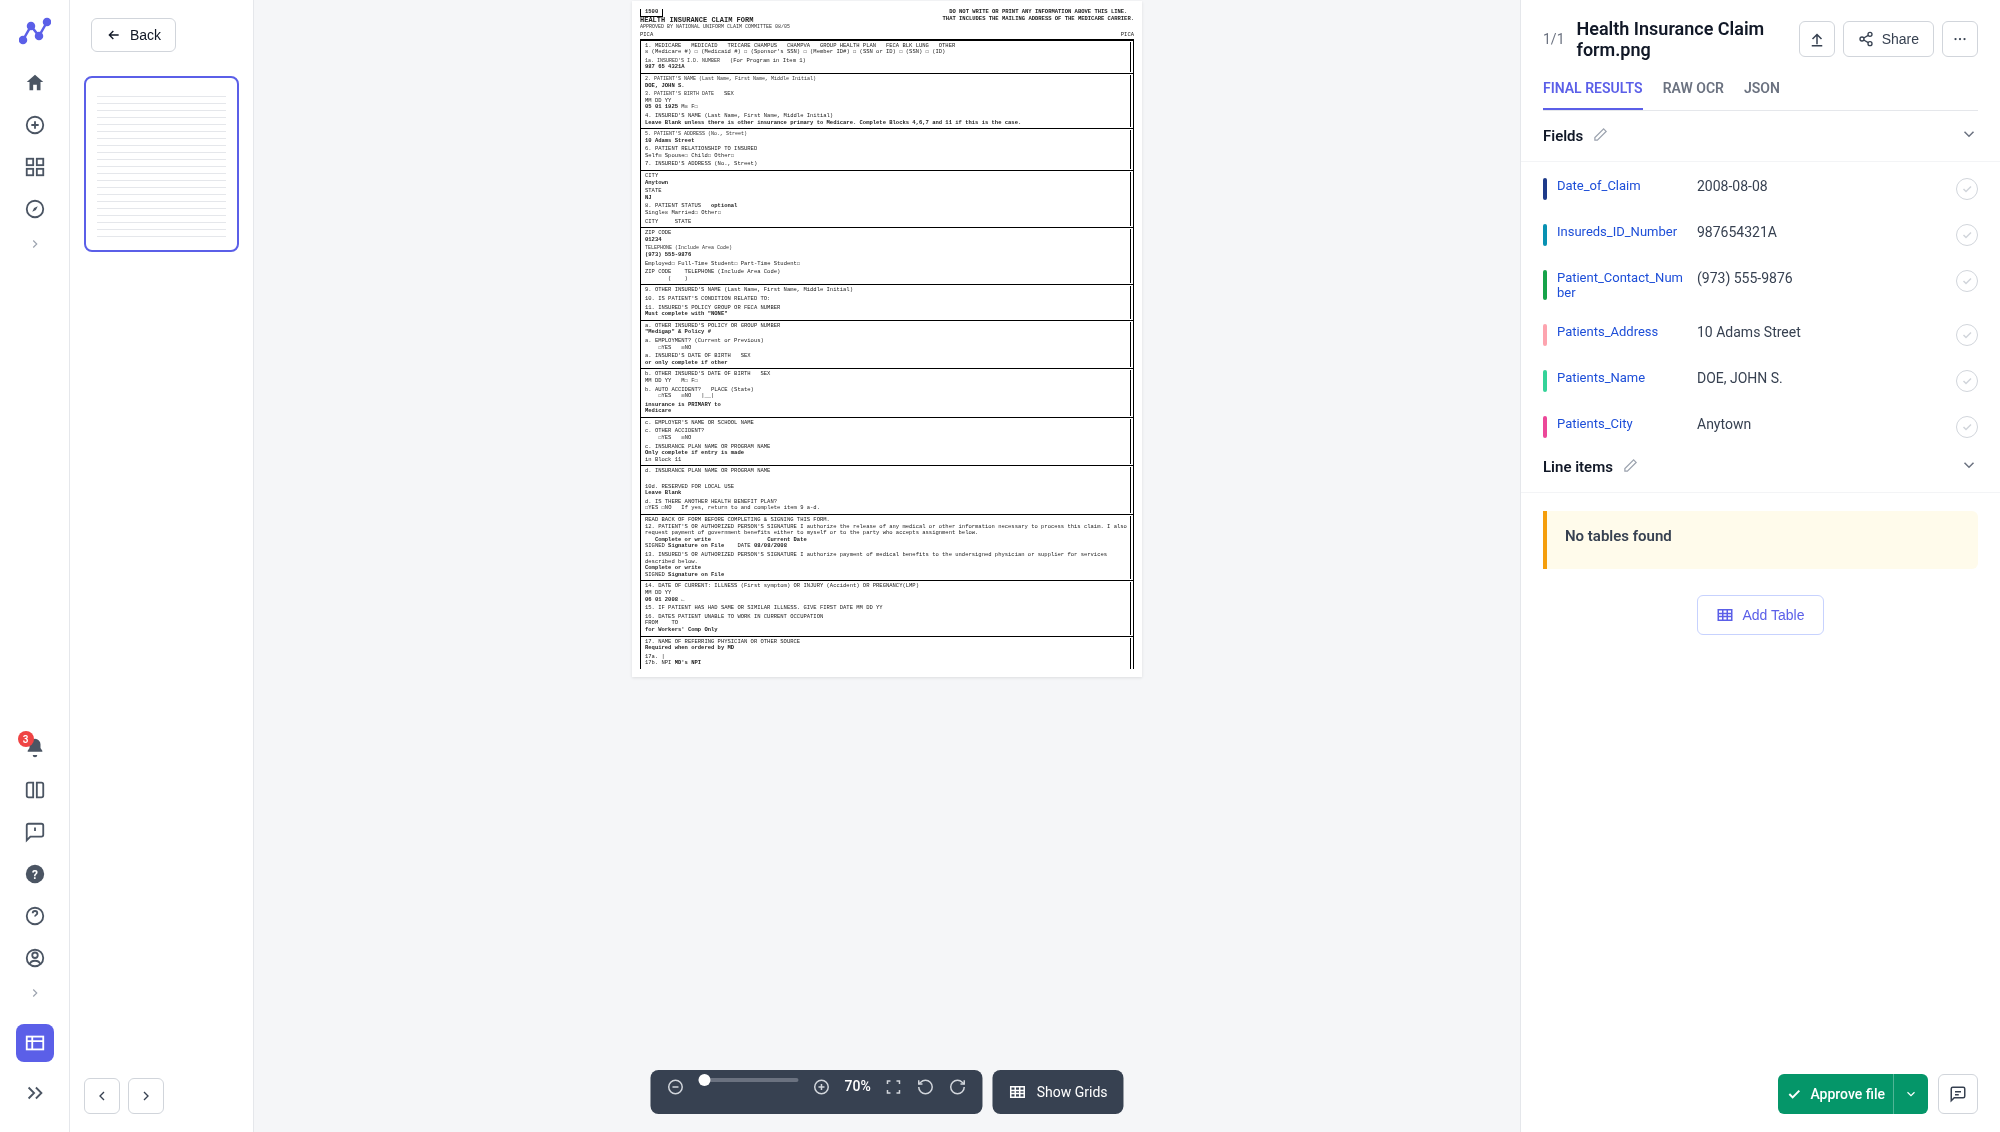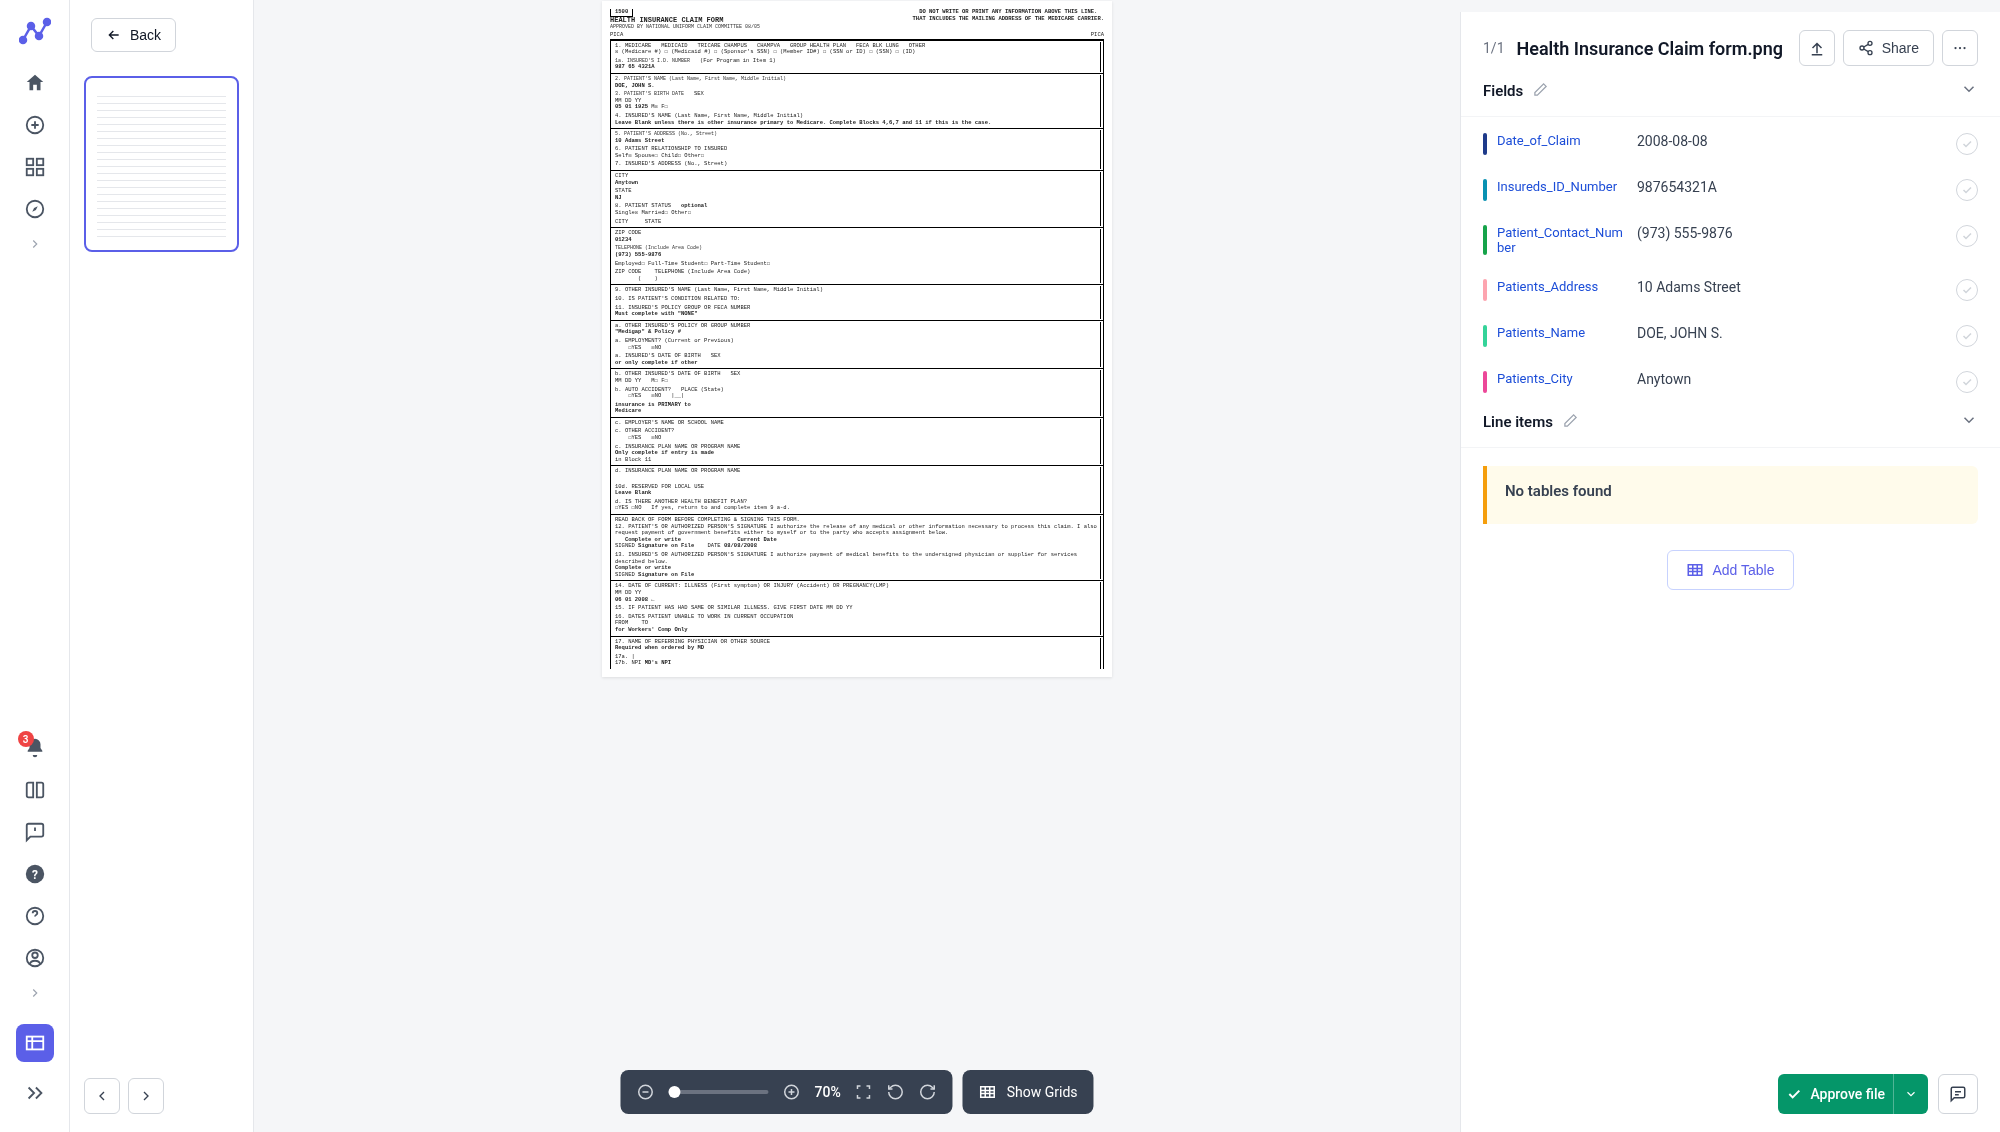--- a/index.html
+++ b/index.html
@@ -26,29 +26,29 @@
 .thumb-pager { position: absolute; bottom: 18px; left: 14px; right: 14px; display: flex; gap: 8px; }
 .pager-btn { border: 1px solid #d1d5db; border-radius: 6px; width: 36px; height: 36px; display: flex; align-items: center; justify-content: center; background: #fff; cursor: pointer; color: #374151; }
 
 
 .canvas { flex: 1; position: relative; display: flex; align-items: flex-start; justify-content: center; padding-top: 0; overflow: hidden; }
 .doc-page { width: 510px; margin-top: 1px; background: #fff; box-shadow: 0 1px 3px rgba(0,0,0,0.1); padding: 8px; font-size: 6px; color: #222; line-height: 1.2; font-family: Arial, sans-serif; }
 .doc-content { height: 660px; overflow: hidden; }
 
 
 .zoombar { position: absolute; bottom: 18px; left: 50%; transform: translateX(-50%); display: flex; gap: 10px; }
-.zoom-group { background: #374151; color: #fff; border-radius: 8px; display: flex; align-items: center; padding: 1px 16px; height: 44px; gap: 14px; }
+.zoom-group { background: #374151; color: #fff; border-radius: 8px; display: flex; align-items: flex-start; padding: 8px 16px; height: 44px; gap: 14px; }
 .zoom-btn { color: #d1d5db; cursor: pointer; display: flex; }
 .zoom-slider { width: 100px; height: 4px; background: #6b7280; border-radius: 2px; position: relative; }
 .zoom-slider::before { content: ''; position: absolute; left: 0; top: -4px; width: 12px; height: 12px; background: #fff; border-radius: 50%; }
 .zoom-pct { font-size: 14px; font-weight: 500; }
 .grids-btn { background: #374151; color: #fff; border-radius: 8px; display: flex; align-items: center; padding: 0 16px; height: 44px; gap: 10px; font-size: 14px; cursor: pointer; }
 
 
-.panel { width: 540px; background: #fff; border-left: 1px solid #e5e7eb; display: flex; flex-direction: column; position: relative; margin-top: 12px; }
+.panel { width: 480px; background: #fff; border-left: 1px solid #e5e7eb; display: flex; flex-direction: column; position: relative; }
 .panel-head { padding: 18px 22px 0; }
 .panel-title-row { display: flex; align-items: center; gap: 12px; }
 .panel-counter { font-size: 14px; color: #6b7280; }
 .panel-title { font-size: 18px; font-weight: 600; color: #111827; flex: 1; }
 .panel-actions { display: flex; gap: 8px; }
 .icon-btn { border: 1px solid #d1d5db; border-radius: 6px; width: 36px; height: 36px; display: flex; align-items: center; justify-content: center; background: #fff; cursor: pointer; color: #374151; }
 .share-btn { border: 1px solid #d1d5db; border-radius: 6px; padding: 0 14px; height: 36px; display: flex; align-items: center; gap: 8px; background: #fff; cursor: pointer; color: #374151; font-size: 14px; font-weight: 500; }
 
 .tabs { display: flex; gap: 20px; margin-top: 20px; border-bottom: 1px solid #e5e7eb; }
 .tab { padding: 0 0 12px; font-size: 14px; font-weight: 600; color: #6b7280; cursor: pointer; }
@@ -446,20 +446,25 @@
           </button>
           <button class="icon-btn">
               <svg width="18" height="18" viewBox="0 0 24 24" fill="currentColor">
                 <circle cx="6" cy="12" r="1.5"></circle>
                 <circle cx="12" cy="12" r="1.5"></circle>
                 <circle cx="18" cy="12" r="1.5"></circle>
               </svg>
             </button>
         </div>
       </div>
+      <div class="tabs">
+        <div class="tab active">FINAL RESULTS</div>
+        <div class="tab">RAW OCR</div>
+        <div class="tab">JSON</div>
+      </div>
     </div>
 
     <div class="section">
       <div class="section-head">
         <span class="section-title">Fields</span>
         <span class="section-edit"><svg width="15" height="15" viewBox="0 0 24 24" fill="none" stroke="currentColor" stroke-width="2">
               <path d="M17 3l4 4L7 21H3v-4z"></path>
             </svg></span>
         <span class="section-chevron"><svg width="18" height="18" viewBox="0 0 24 24" fill="none" stroke="currentColor" stroke-width="2">
               <path d="M6 9l6 6 6-6"></path>

